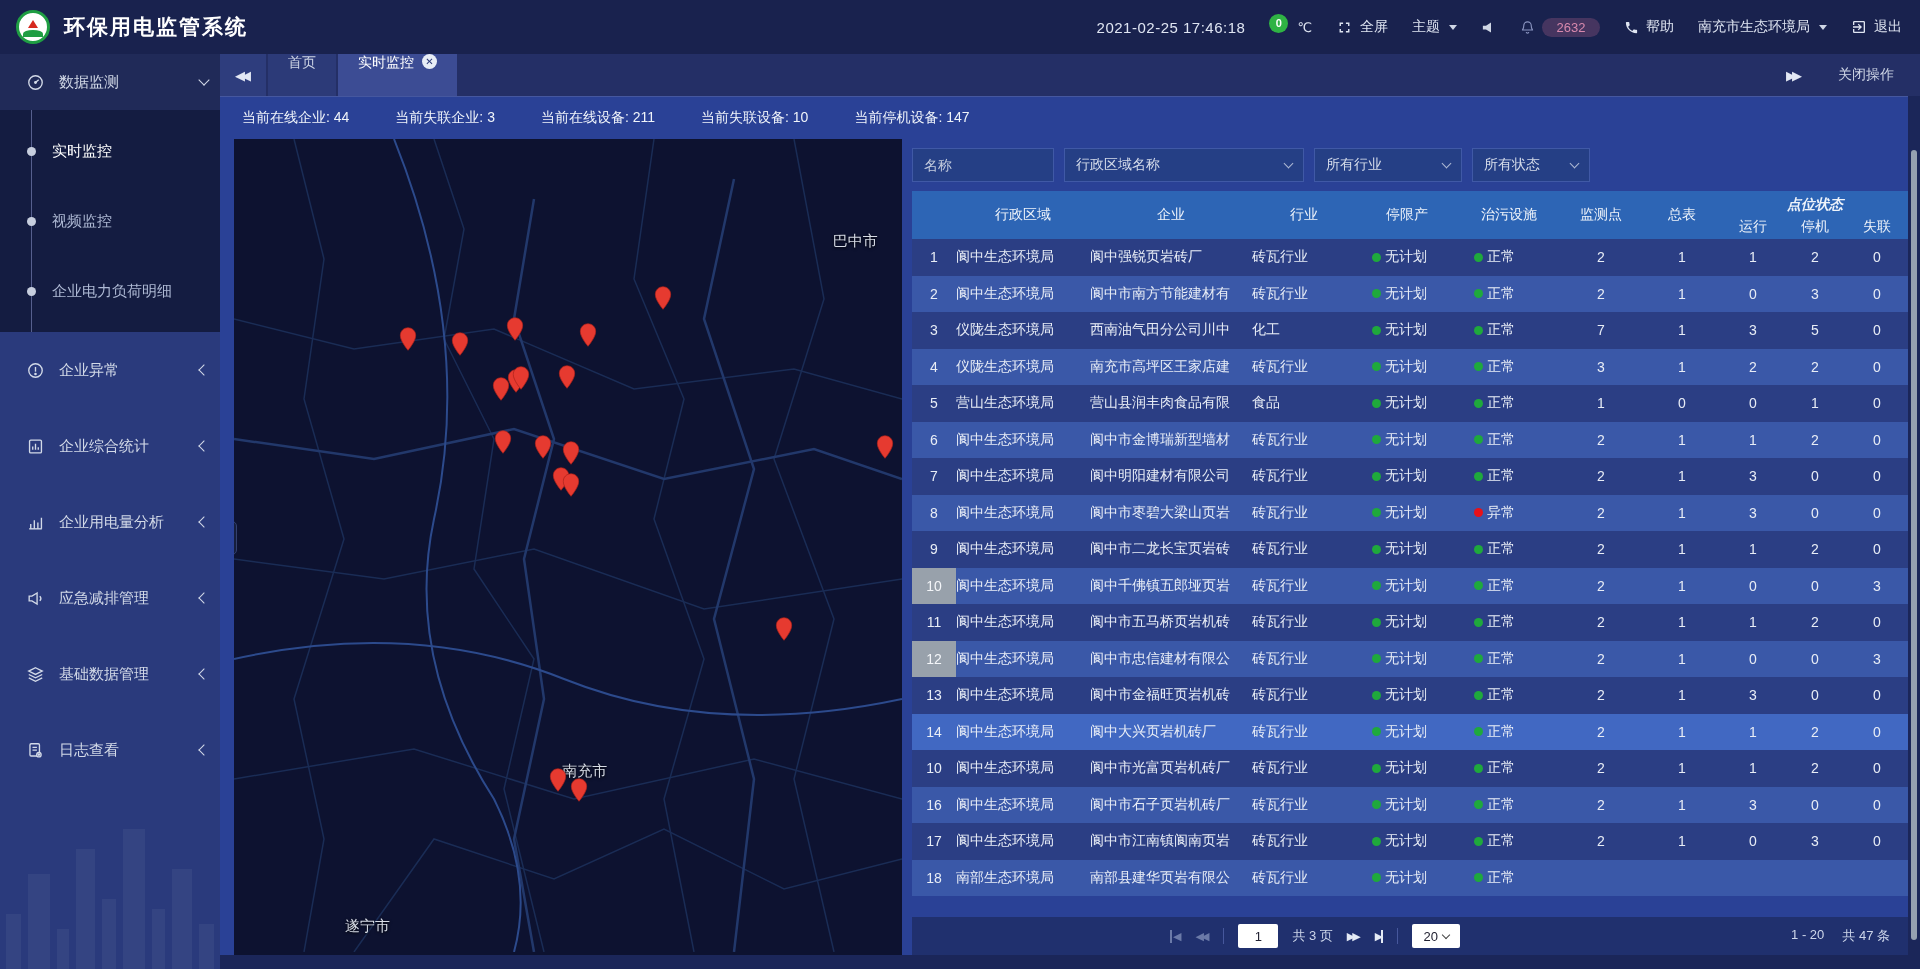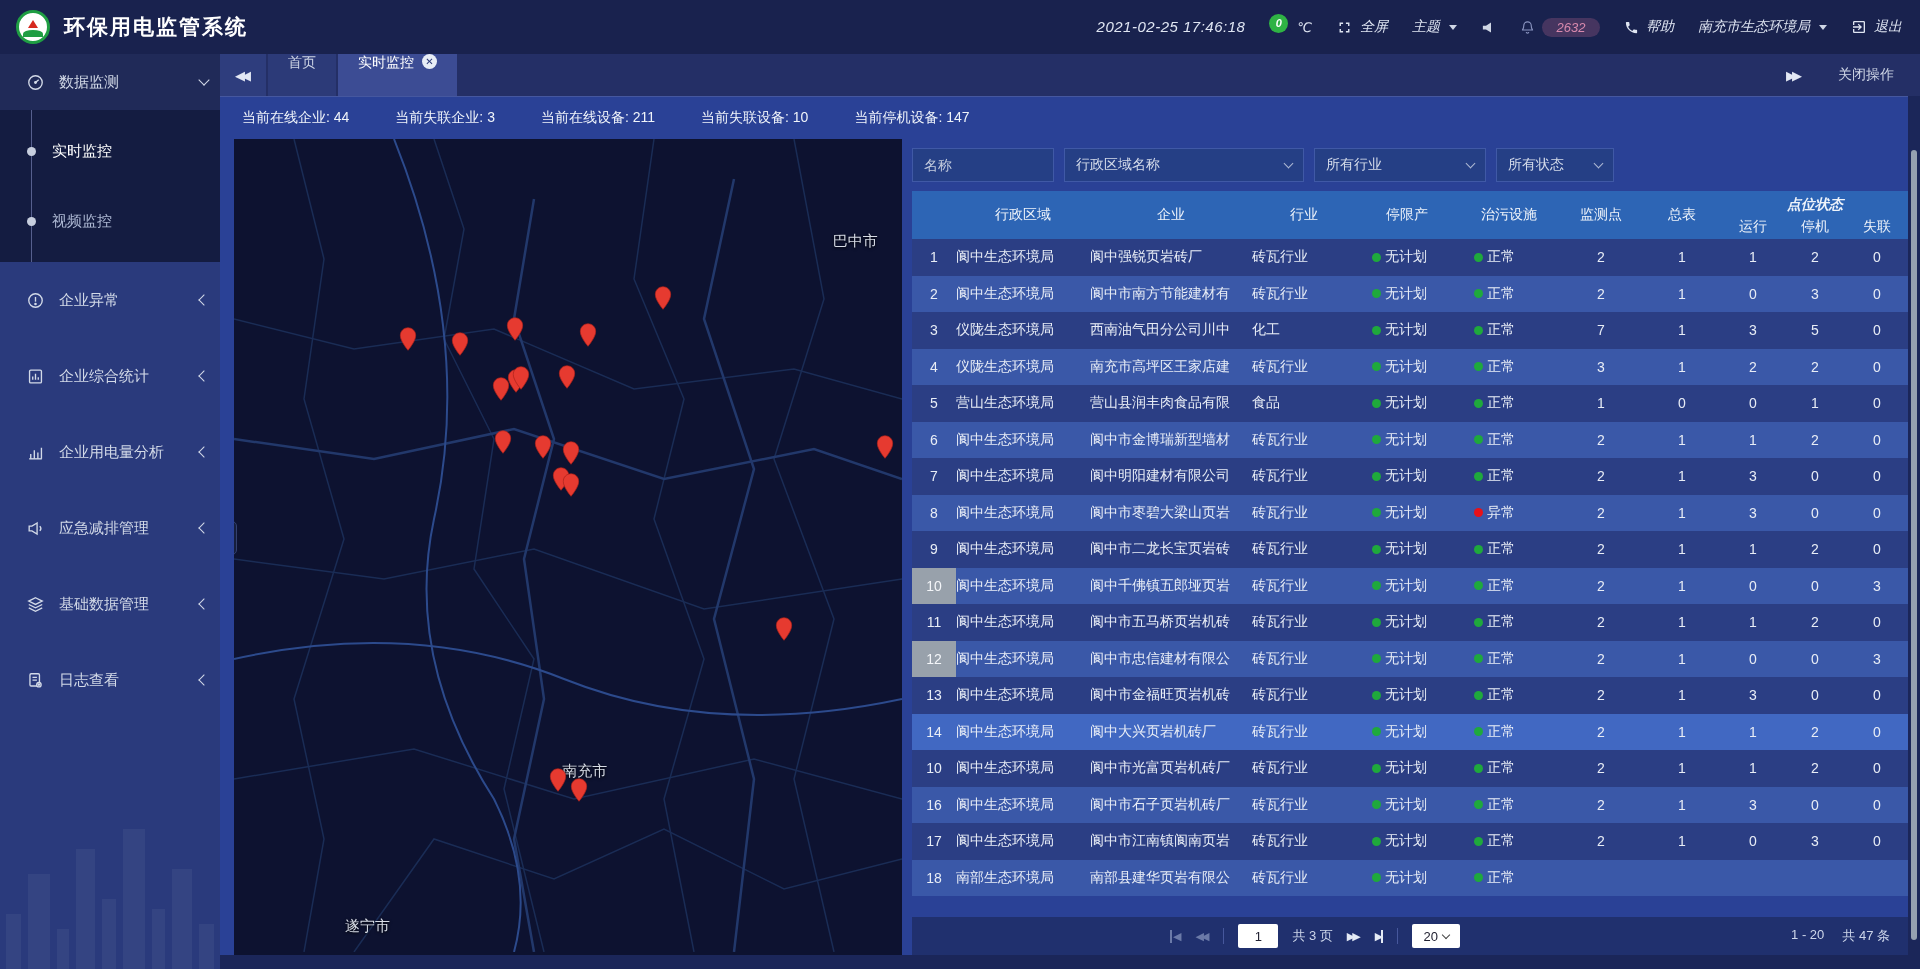--- a/index.html
+++ b/index.html
@@ -6,21 +6,21 @@
   html,body{width:1920px;height:969px;overflow:hidden;}
   body{font-family:"Liberation Sans","DejaVu Sans",sans-serif;background:#1b2659;color:#e6ebf5;}
   .app{position:relative;width:1920px;height:969px;overflow:hidden;}
 
   
   .topbar{height:54px;background:#19224e;display:flex;align-items:center;padding:0 18px 0 16px;}
   .logo{width:34px;height:34px;border-radius:50%;background:#fff;border:3px solid #1f9e43;position:relative;flex:none;}
   .logo::before{content:"";position:absolute;left:9px;top:7px;width:0;height:0;border-left:5px solid transparent;border-right:5px solid transparent;border-bottom:8px solid #d62a1f;}
   .logo::after{content:"";position:absolute;left:4px;bottom:4px;width:20px;height:7px;border-radius:50% 50% 0 0;background:#1f9e43;}
   .app-title{font-size:21px;font-weight:bold;letter-spacing:2px;margin-left:14px;color:#fff;}
-  .tb-right{margin-left:auto;display:flex;gap:24px;font-size:14px;color:#dfe5f2;font-style:italic;}
+  .tb-right{margin-left:auto;display:flex;align-items:center;gap:24px;font-size:14px;color:#dfe5f2;}
   .tb-item{display:flex;align-items:center;gap:7px;white-space:nowrap;}
   .datetime{font-size:15px;letter-spacing:.5px;}
   .temp-circle{width:19px;height:19px;border-radius:50%;background:#2fb344;color:#fff;font-size:11px;font-weight:bold;display:flex;align-items:center;justify-content:center;margin-top:-8px;}
   .temp-unit{font-size:13px;margin-left:2px;}
   .caret{width:0;height:0;border-left:4px solid transparent;border-right:4px solid transparent;border-top:5px solid #cfd6e6;display:inline-block;margin-left:2px;}
   .icon{display:inline-flex;flex:none;}
   .icon svg{display:block;}
   .badge-pill{min-width:58px;height:19px;border-radius:10px;background:rgba(199,109,150,.26);color:#d889ad;font-size:13px;display:flex;align-items:center;justify-content:center;padding:0 10px;}
 
   
@@ -62,21 +62,21 @@
 
   
   .panel{flex:1;min-width:0;display:flex;flex-direction:column;}
   .filters{height:34px;flex:none;display:flex;gap:10px;margin:9px 0;}
   .fctl{background:#253f85;border:1px solid #4059a6;color:#d5dcea;font-size:14px;display:flex;align-items:center;padding:0 11px;cursor:pointer;}
   .fctl .sel-caret{margin-left:auto;width:7px;height:7px;border-right:1.4px solid #aeb9d4;border-bottom:1.4px solid #aeb9d4;transform:rotate(45deg);margin-top:-3px;}
   .fctl input{background:transparent;border:none;outline:none;color:#e6ecf7;font-size:14px;width:100%;font-family:inherit;}
   .fctl input::placeholder{color:#c3cbdd;opacity:1;}
   .f-name{width:142px;}
   .f-region{width:240px;}
-  .f-industry{width:172px;}
+  .f-industry{width:148px;}
   .f-status{width:118px;}
 
   .table{flex:1;min-height:0;display:flex;flex-direction:column;position:relative;
          --cols:44px 134px 162px 104px 102px 102px 82px 80px 62px 62px 1fr;}
   .thead{flex:none;height:48px;background:#2d65b5;display:grid;grid-template-columns:var(--cols);grid-template-rows:24px 24px;color:#eef3fa;font-size:14px;}
   .th{grid-row:1/3;display:flex;align-items:center;justify-content:center;}
   .th-group{grid-column:9/12;grid-row:1;display:flex;align-items:flex-end;justify-content:center;font-style:italic;font-weight:bold;padding-bottom:1px;}
   .th-sub{grid-row:2;display:flex;align-items:center;justify-content:center;}
   .tbody{flex:1;overflow:hidden;}
   .trow{display:grid;grid-template-columns:var(--cols);height:36.5px;align-items:center;font-size:14px;color:#e8edf6;cursor:pointer;}
@@ -186,20 +186,24 @@
           <span class="chev down"></span>
         </div>
         <div class="sb-sub">
           <div class="sb-subitem active">
             <span class="dot"></span>
             <span>实时监控</span>
           </div>
           <div class="sb-subitem">
             <span class="dot"></span>
             <span>视频监控</span>
+          </div>
+          <div class="sb-subitem">
+            <span class="dot"></span>
+            <span>企业电力负荷明细</span>
           </div>
         </div>
         <div class="sb-item">
           <span class="icon">
             <svg width="19" height="19" viewBox="0 0 24 24" fill="none" stroke="#d3dae8" stroke-width="1.7">
               <circle cx="12" cy="12" r="8.5"></circle>
               <path d="M12 7.5v6"></path>
               <circle cx="12" cy="16.4" r="0.8" fill="#d3dae8"></circle>
             </svg>
           </span>

